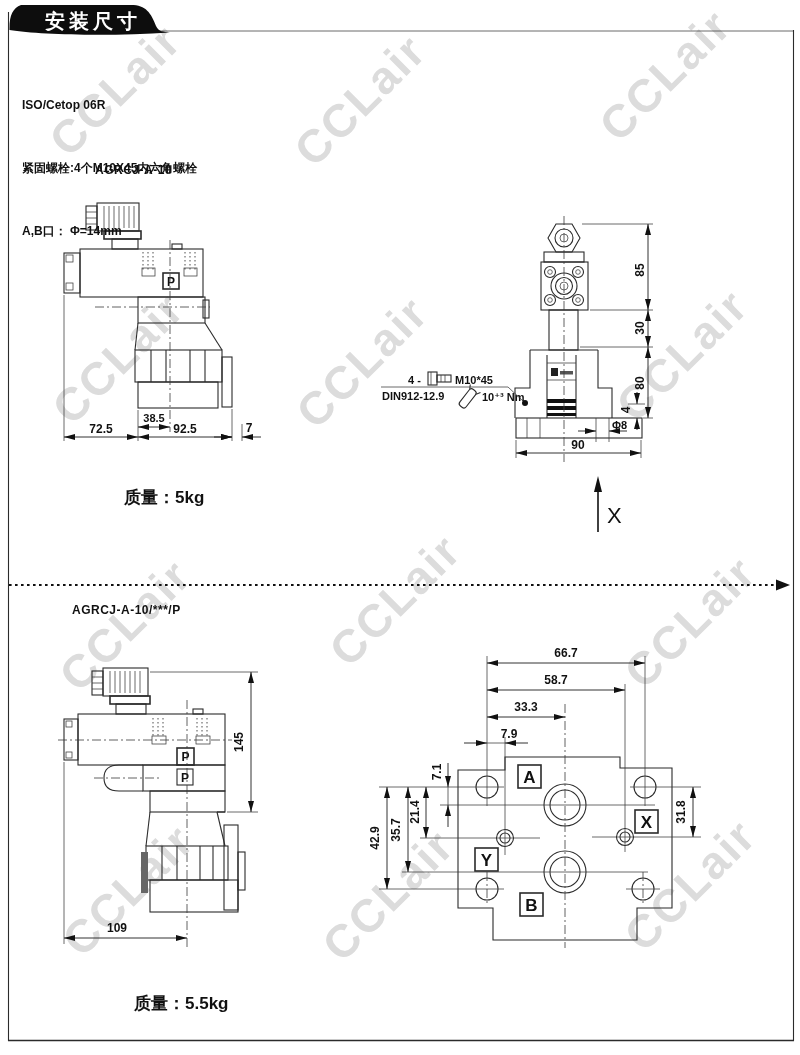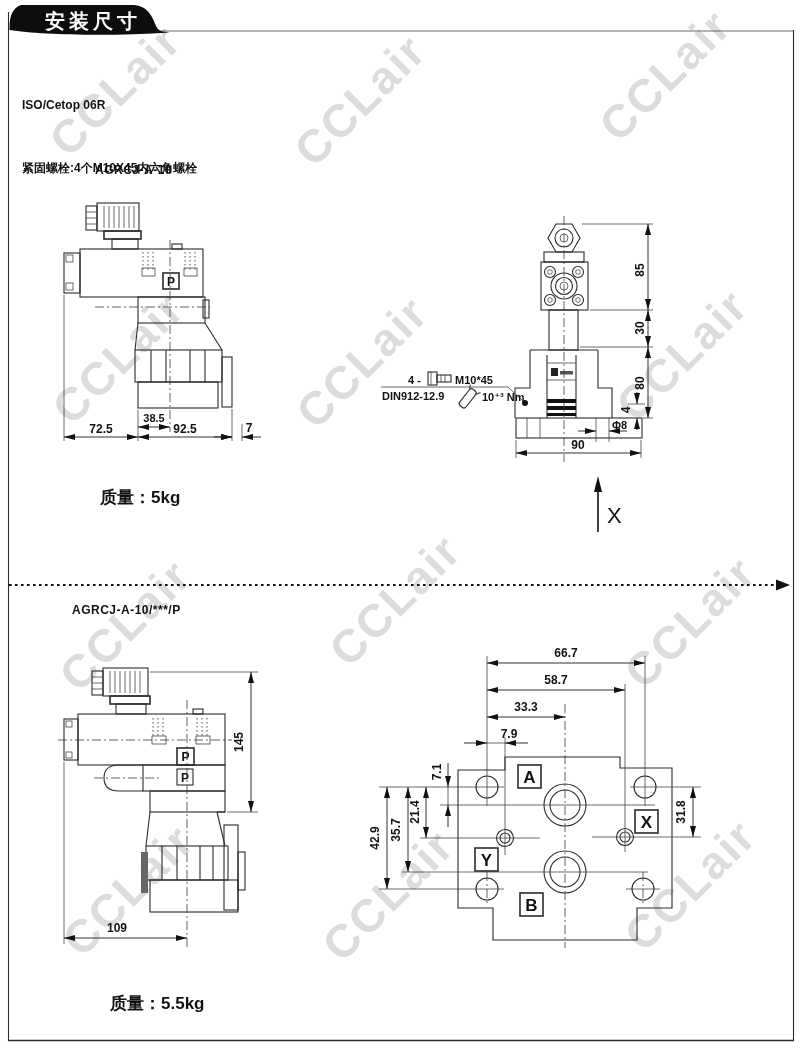--- a/index.html
+++ b/index.html
@@ -4,21 +4,21 @@
 <style>
   html,body{margin:0;padding:0;background:#fff;}
   #page{position:relative;width:800px;height:1055px;background:#fff;overflow:hidden;
         font-family:"Liberation Sans","DejaVu Sans",sans-serif;color:#111;}
   .wm{position:absolute;z-index:1;font-weight:700;font-size:46px;letter-spacing:2px;
       color:#dcdcdc;transform:translate(-50%,-50%) rotate(-45deg);white-space:nowrap;user-select:none;}
   #art{position:absolute;left:0;top:0;z-index:2;}
   .htxt{position:absolute;z-index:3;white-space:pre;}
   #specs{left:22px;top:53px;font-size:12px;font-weight:700;line-height:21px;}
   .model{font-size:12px;font-weight:700;letter-spacing:.5px;}
-  .mass{font-size:17px;font-weight:600;}
+  .mass{font-size:17px;font-weight:600;margin-left:24px;}
   
   .ln{stroke:#2b2b2b;stroke-width:1.1;fill:none;}
   .lnb{stroke:#2b2b2b;stroke-width:1.6;fill:none;}
   .thin{stroke:#3a3a3a;stroke-width:.75;fill:none;}
   .dim{stroke:#1c1c1c;stroke-width:.9;fill:none;}
   .cl{stroke:#3a3a3a;stroke-width:.8;fill:none;stroke-dasharray:9 3 2 3;}
   .dot{stroke:#3a3a3a;stroke-width:.9;fill:none;stroke-dasharray:1.5 2.5;}
   text.d{font:600 12px "Liberation Sans","DejaVu Sans",sans-serif;fill:#111;}
   text.n{font:600 11px "Liberation Sans","DejaVu Sans",sans-serif;fill:#111;}
   text.port{font:700 17px "Liberation Sans","DejaVu Sans",sans-serif;fill:#111;}
@@ -362,20 +362,21 @@
         <text class="d" transform="rotate(-90 379 838)" x="379" y="838" text-anchor="middle">42.9</text>
         <line class="dim" x1="693" y1="787" x2="693" y2="837" marker-start="url(#ar)" marker-end="url(#ar)"></line>
         <text class="d" transform="rotate(-90 685 812)" x="685" y="812" text-anchor="middle">31.8</text>
       </g>
     </g>
   </svg>
 
   <div class="htxt" id="specs">
     <div>ISO/Cetop 06R</div>
     <div>紧固螺栓:4个M10X45内六角螺栓</div>
+    <div>A,B口： Φ=14mm</div>
   </div>
 
   <div class="htxt model" style="left:95px;top:163px">AGRCJ-A-10</div>
   <div class="htxt mass" style="left:100px;top:486px">质量：5kg</div>
   <div class="htxt model" style="left:72px;top:603px">AGRCJ-A-10/***/P</div>
   <div class="htxt mass" style="left:110px;top:992px">质量：5.5kg</div>
 
 </div>
 
 </body></html>

